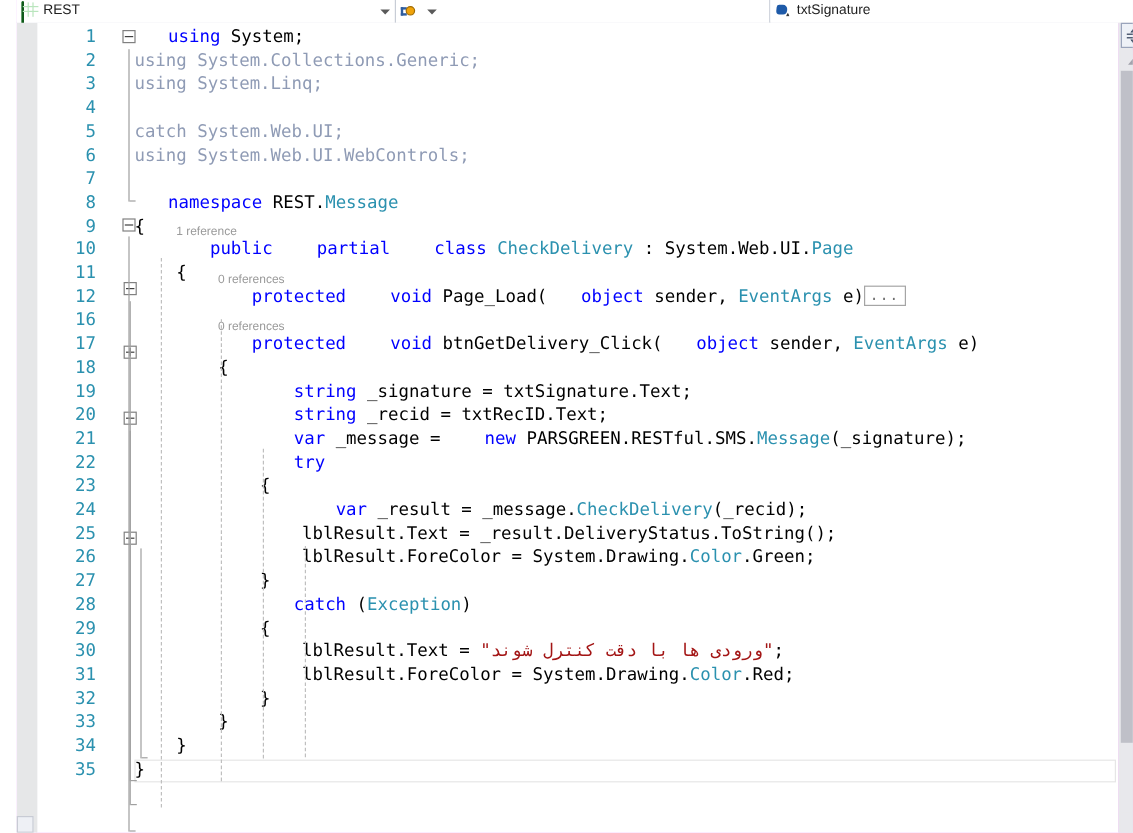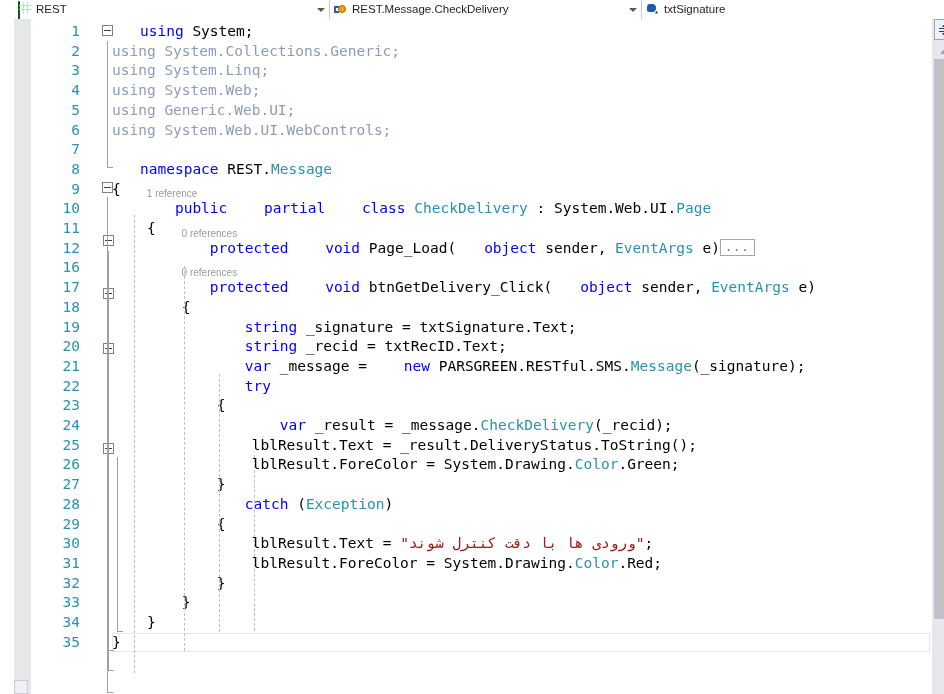--- a/index.html
+++ b/index.html
@@ -344,40 +344,39 @@
       <span class="nicon">
         <span class="ico-project"></span>
       </span>
       <span class="nlabel">REST</span>
       <span class="ncaret"></span>
     </div>
     <div class="navcombo c2">
       <span class="nicon">
         <span class="ico-class"><span class="cl3"></span><span class="cl1"></span><span class="cl2"></span><span class="cb"></span></span>
       </span>
-      <span class="nlabel">REST.Message.CheckDelivery</span>
       <span class="ncaret"></span>
     </div>
     <div class="navcombo c3">
       <span class="nicon">
         <span class="ico-field"><span class="fc"></span><span class="fd"></span></span>
       </span>
       <span class="nlabel">txtSignature</span>
       <span class="ncaret"></span>
     </div>
   </div>
 
   <div class="editor">
     <div class="indicator-margin"></div>
     <div class="code-area" id="code-area">
         <div class="line" style="position: absolute; left: 0px; right: 0px; top: 3px; height: 19.7px;"><span class="lnum">1</span><span class="codetext"><span class="kw">using</span> <span class="plain">System</span>;</span></div>
         <div class="line" style="position: absolute; left: 0px; right: 0px; top: 22.7px; height: 19.7px;"><span class="lnum">2</span><span class="codetext"><span class="gray">using System.Collections.Generic;</span></span></div>
         <div class="line" style="position: absolute; left: 0px; right: 0px; top: 42.4px; height: 19.7px;"><span class="lnum">3</span><span class="codetext"><span class="gray">using System.Linq;</span></span></div>
-        <div class="line" style="position: absolute; left: 0px; right: 0px; top: 62.1px; height: 19.7px;"><span class="lnum">4</span><span class="codetext"><span class="gray">using System.Web;</span></span></div>
-        <div class="line" style="position: absolute; left: 0px; right: 0px; top: 81.8px; height: 19.7px;"><span class="lnum">5</span><span class="codetext"><span class="gray">using Generic.Web.UI;</span></span></div>
+        <div class="line" style="position: absolute; left: 0px; right: 0px; top: 62.1px; height: 19.7px;"><span class="lnum">4</span></div>
+        <div class="line" style="position: absolute; left: 0px; right: 0px; top: 81.8px; height: 19.7px;"><span class="lnum">5</span><span class="codetext"><span class="gray">catch System.Web.UI;</span></span></div>
         <div class="line" style="position: absolute; left: 0px; right: 0px; top: 101.5px; height: 19.7px;"><span class="lnum">6</span><span class="codetext"><span class="gray">using System.Web.UI.WebControls;</span></span></div>
         <div class="line" style="position: absolute; left: 0px; right: 0px; top: 121.2px; height: 19.7px;"><span class="lnum">7</span><span class="codetext"></span></div>
         <div class="line" style="position: absolute; left: 0px; right: 0px; top: 140.9px; height: 19.7px;"><span class="lnum">8</span><span class="codetext"><span class="kw">namespace</span> <span class="plain">REST</span>.<span class="typ">Message</span></span></div>
         <div class="line" style="position: absolute; left: 0px; right: 0px; top: 160.6px; height: 19.7px;"><span class="lnum">9</span><span class="codetext">{</span></div>
         <div class="line" style="position: absolute; left: 0px; right: 0px; top: 180.3px; height: 19.7px;"><span class="lnum">10</span><span class="codetext">    <span class="kw">public</span> <span class="kw">partial</span> <span class="kw">class</span> <span class="typ">CheckDelivery</span> : <span class="plain">System</span>.<span class="plain">Web</span>.<span class="plain">UI</span>.<span class="typ">Page</span></span></div>
         <div class="line" style="position: absolute; left: 0px; right: 0px; top: 200px; height: 19.7px;"><span class="lnum">11</span><span class="codetext">    {</span></div>
         <div class="line" style="position: absolute; left: 0px; right: 0px; top: 219.7px; height: 19.7px;"><span class="lnum">12</span><span class="codetext">        <span class="kw">protected</span> <span class="kw">void</span> <span class="plain">Page_Load</span>(<span class="kw">object</span> <span class="plain">sender</span>, <span class="typ">EventArgs</span> <span class="plain">e</span>)<span class="ellipsis-box">...</span></span></div>
         <div class="line" style="position: absolute; left: 0px; right: 0px; top: 239.4px; height: 19.7px;"><span class="lnum">16</span><span class="codetext"></span></div>
         <div class="line" style="position: absolute; left: 0px; right: 0px; top: 259.1px; height: 19.7px;"><span class="lnum">17</span><span class="codetext">        <span class="kw">protected</span> <span class="kw">void</span> <span class="plain">btnGetDelivery_Click</span>(<span class="kw">object</span> <span class="plain">sender</span>, <span class="typ">EventArgs</span> <span class="plain">e</span>)</span></div>
         <div class="line" style="position: absolute; left: 0px; right: 0px; top: 278.8px; height: 19.7px;"><span class="lnum">18</span><span class="codetext">        {</span></div>

